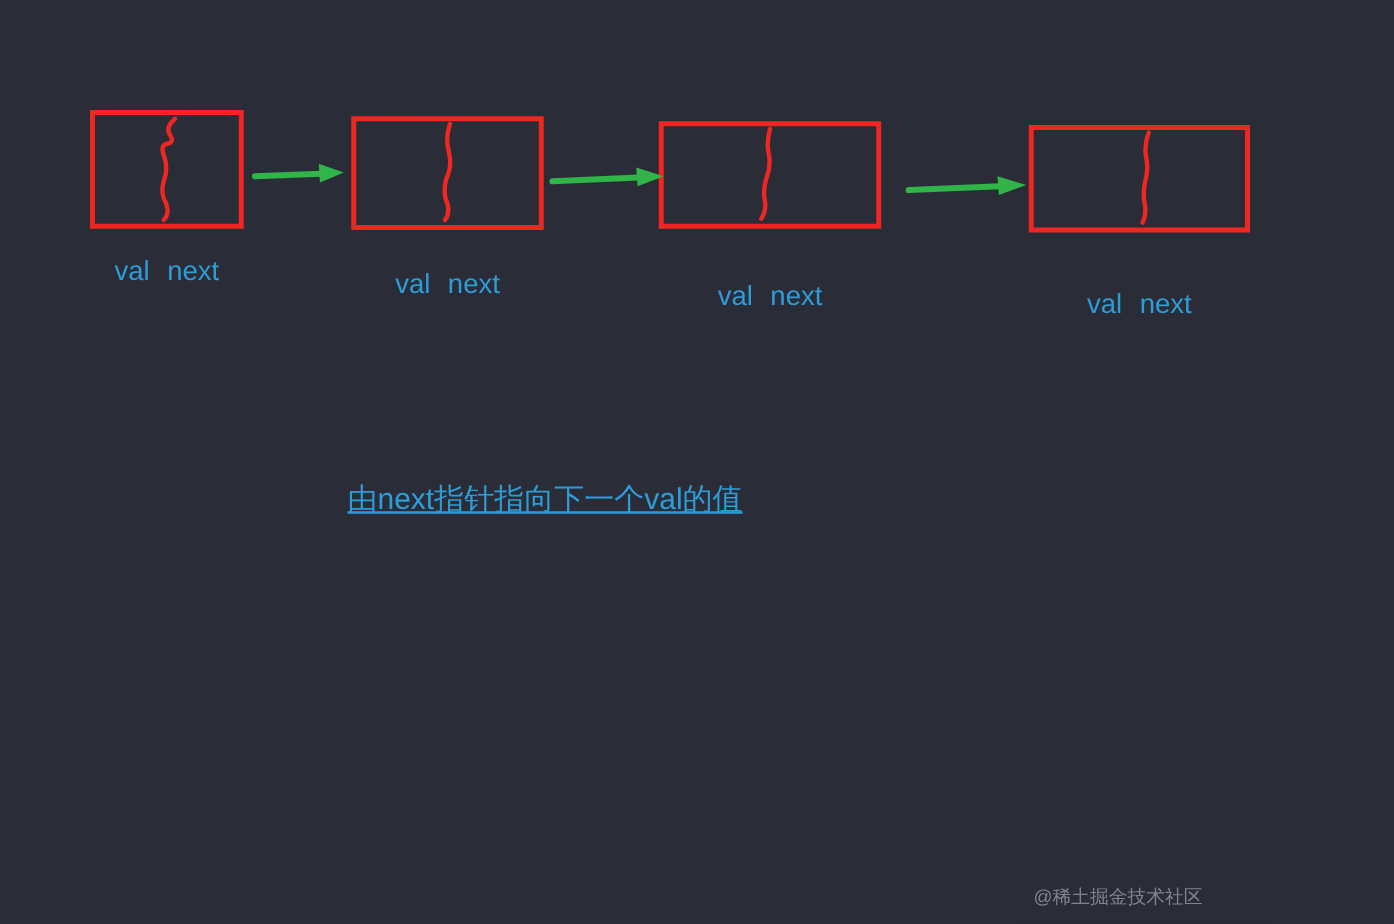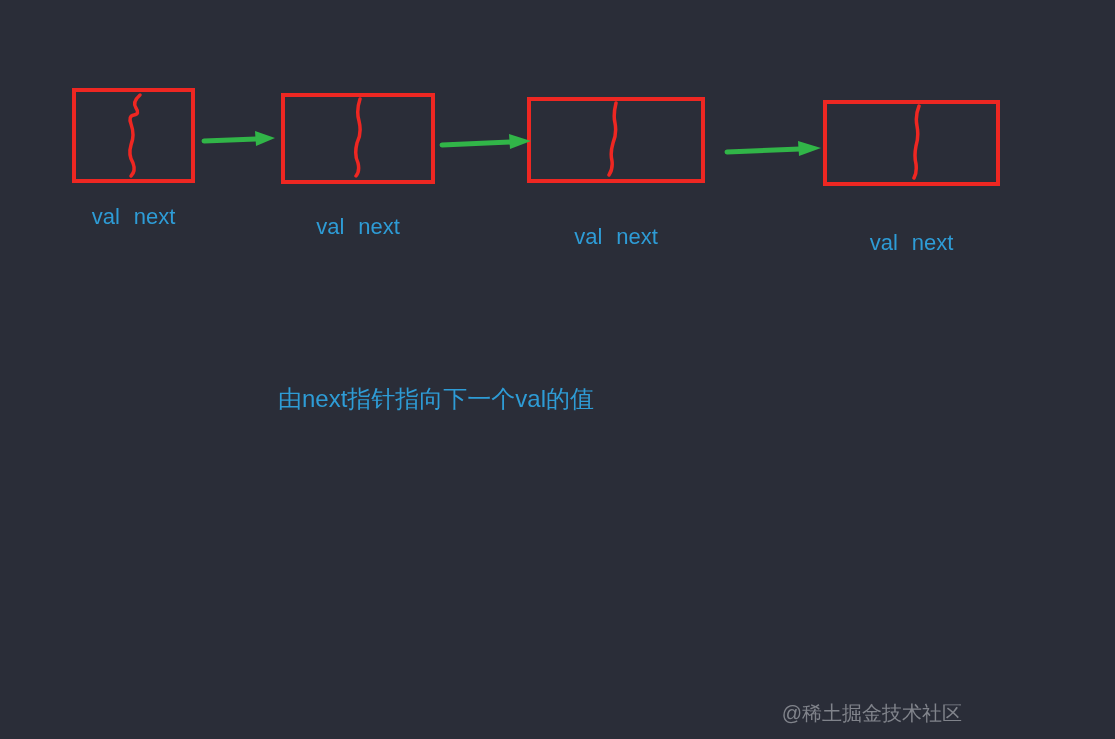--- a/index.html
+++ b/index.html
@@ -78,28 +78,29 @@
   .label3 { left: 527px; width: 178px; top: 224px; }
   .label4 { left: 823px; width: 177px; top: 230px; }
 
   .annotation {
     position: absolute;
     left: 278px;
     top: 383px;
     color: var(--label-text);
     font-size: 24px;
     white-space: nowrap;
+    text-decoration: underline;
   }
   .watermark {
     position: absolute;
     right: 10px;
     bottom: 12px;
     color: var(--watermark);
     opacity: 0.85;
-    font-size: 20px;
+    font-size: 15px;
     white-space: nowrap;
   }
 </style>
 </head>
 <body>
 
 <div class="canvas">
 
   <div class="node node1">
     <svg viewBox="0 0 115 87" aria-hidden="true">

